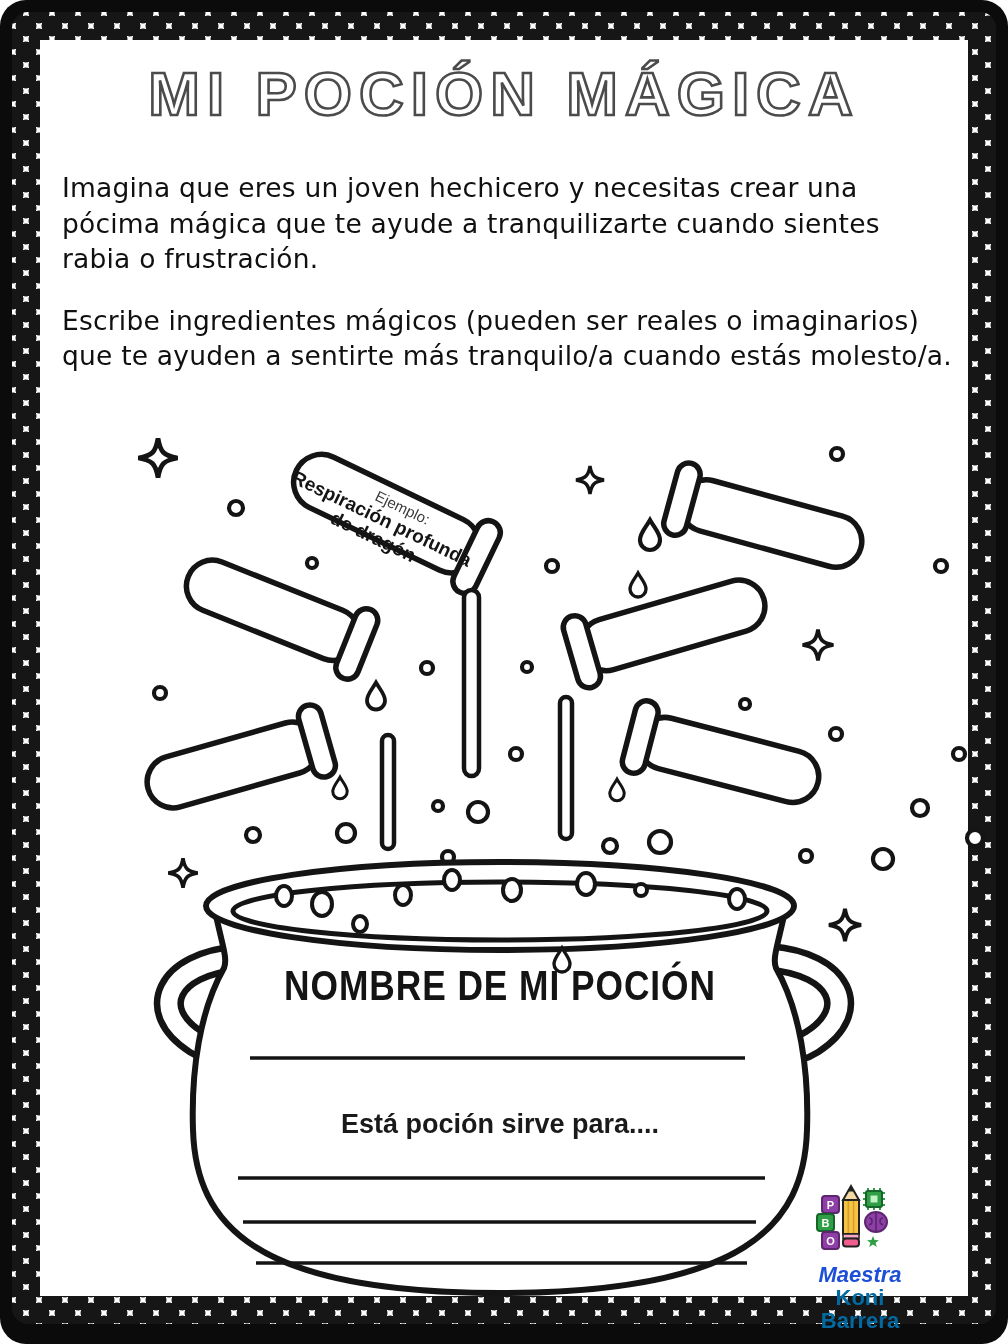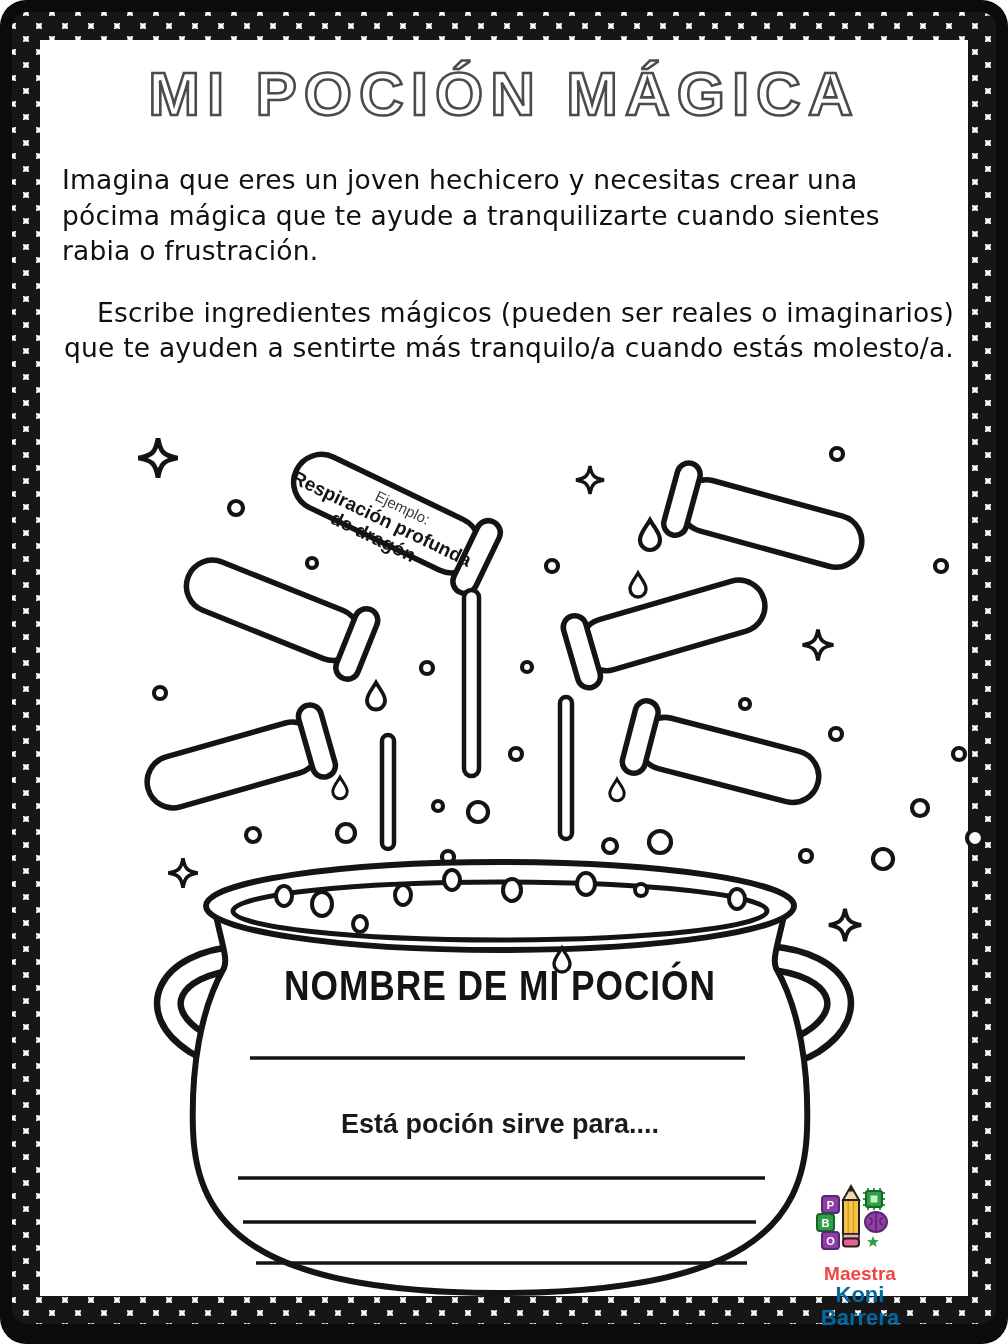--- a/index.html
+++ b/index.html
@@ -14,26 +14,26 @@
     background-size:26px 26px;
     background-position:1px 1px,14px 14px;}
   .page{position:absolute;inset:40px 40px 48px 40px;background:#fff;}
   .content{position:absolute;inset:0;}
   .title{margin-top:52px;text-align:center;font-family:"Liberation Sans",sans-serif;
          font-weight:700;font-size:62px;letter-spacing:7px;line-height:1.36;
          color:#fff;-webkit-text-stroke:2.6px #4b4b4b;}
   @supports not (-webkit-text-stroke:1px black){.title{color:#8a8a8a;}}
   .intro{margin:0 54px 0 62px;font-size:26.5px;line-height:1.33;color:#101010;
          letter-spacing:0.2px;}
-  .intro.first{margin-top:26px;}
-  .intro.second{margin-top:27px;text-align:right;}
+  .intro.first{margin-top:34px;}
+  .intro.second{margin-top:27px;}
   .illo{position:absolute;left:0;top:0;width:1008px;height:1344px;pointer-events:none;}
   .logo{position:absolute;left:794px;top:1184px;width:132px;text-align:center;z-index:5;}
-  .logo .l1{font-family:"Liberation Sans",sans-serif;font-weight:800;font-size:19px;
-            color:#ef4444;line-height:1.0;margin-top:2px;}
+  .logo .l1{font-family:"Liberation Sans",sans-serif;font-weight:800;font-size:22px;
+            color:#1d4ed8;line-height:1.0;margin-top:2px;font-style:italic;}
   .logo .l2{font-family:"Liberation Sans",sans-serif;font-weight:800;font-size:22px;
             color:#0369a1;line-height:1.05;}
   svg text{font-family:"Liberation Sans",sans-serif;}
 </style>
 </head>
 <body>
 
 <div class="sheet">
   <div class="frame">
     <div class="checker"></div>

